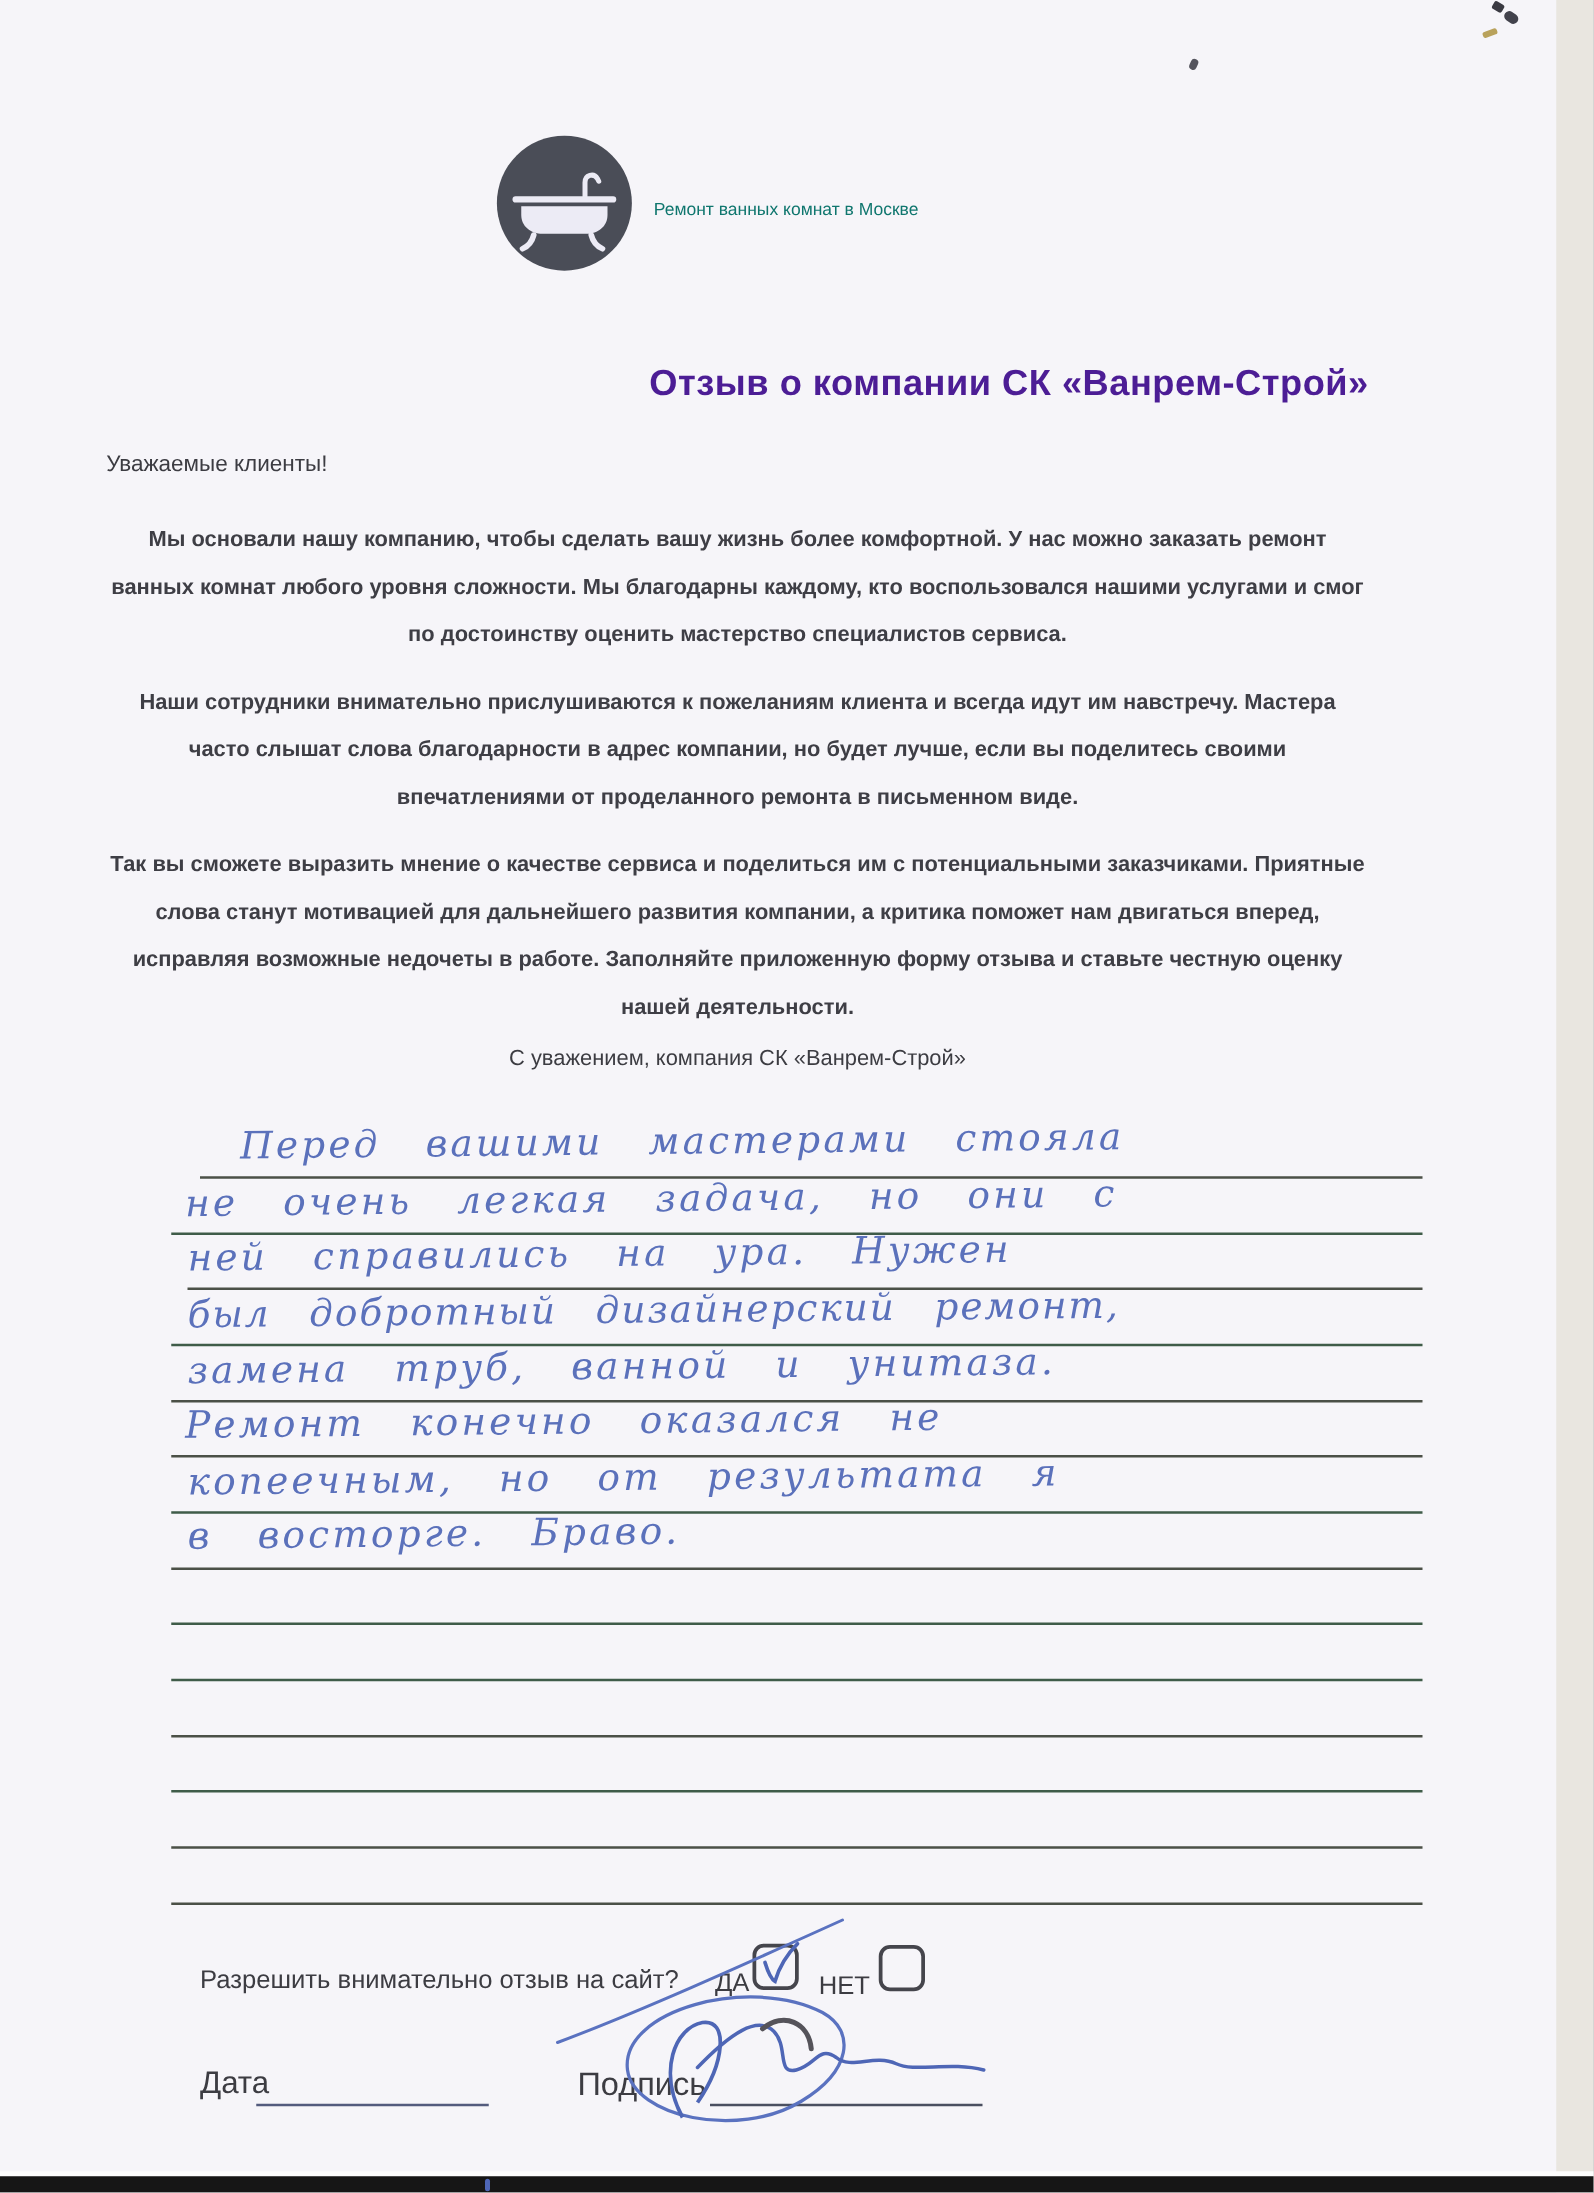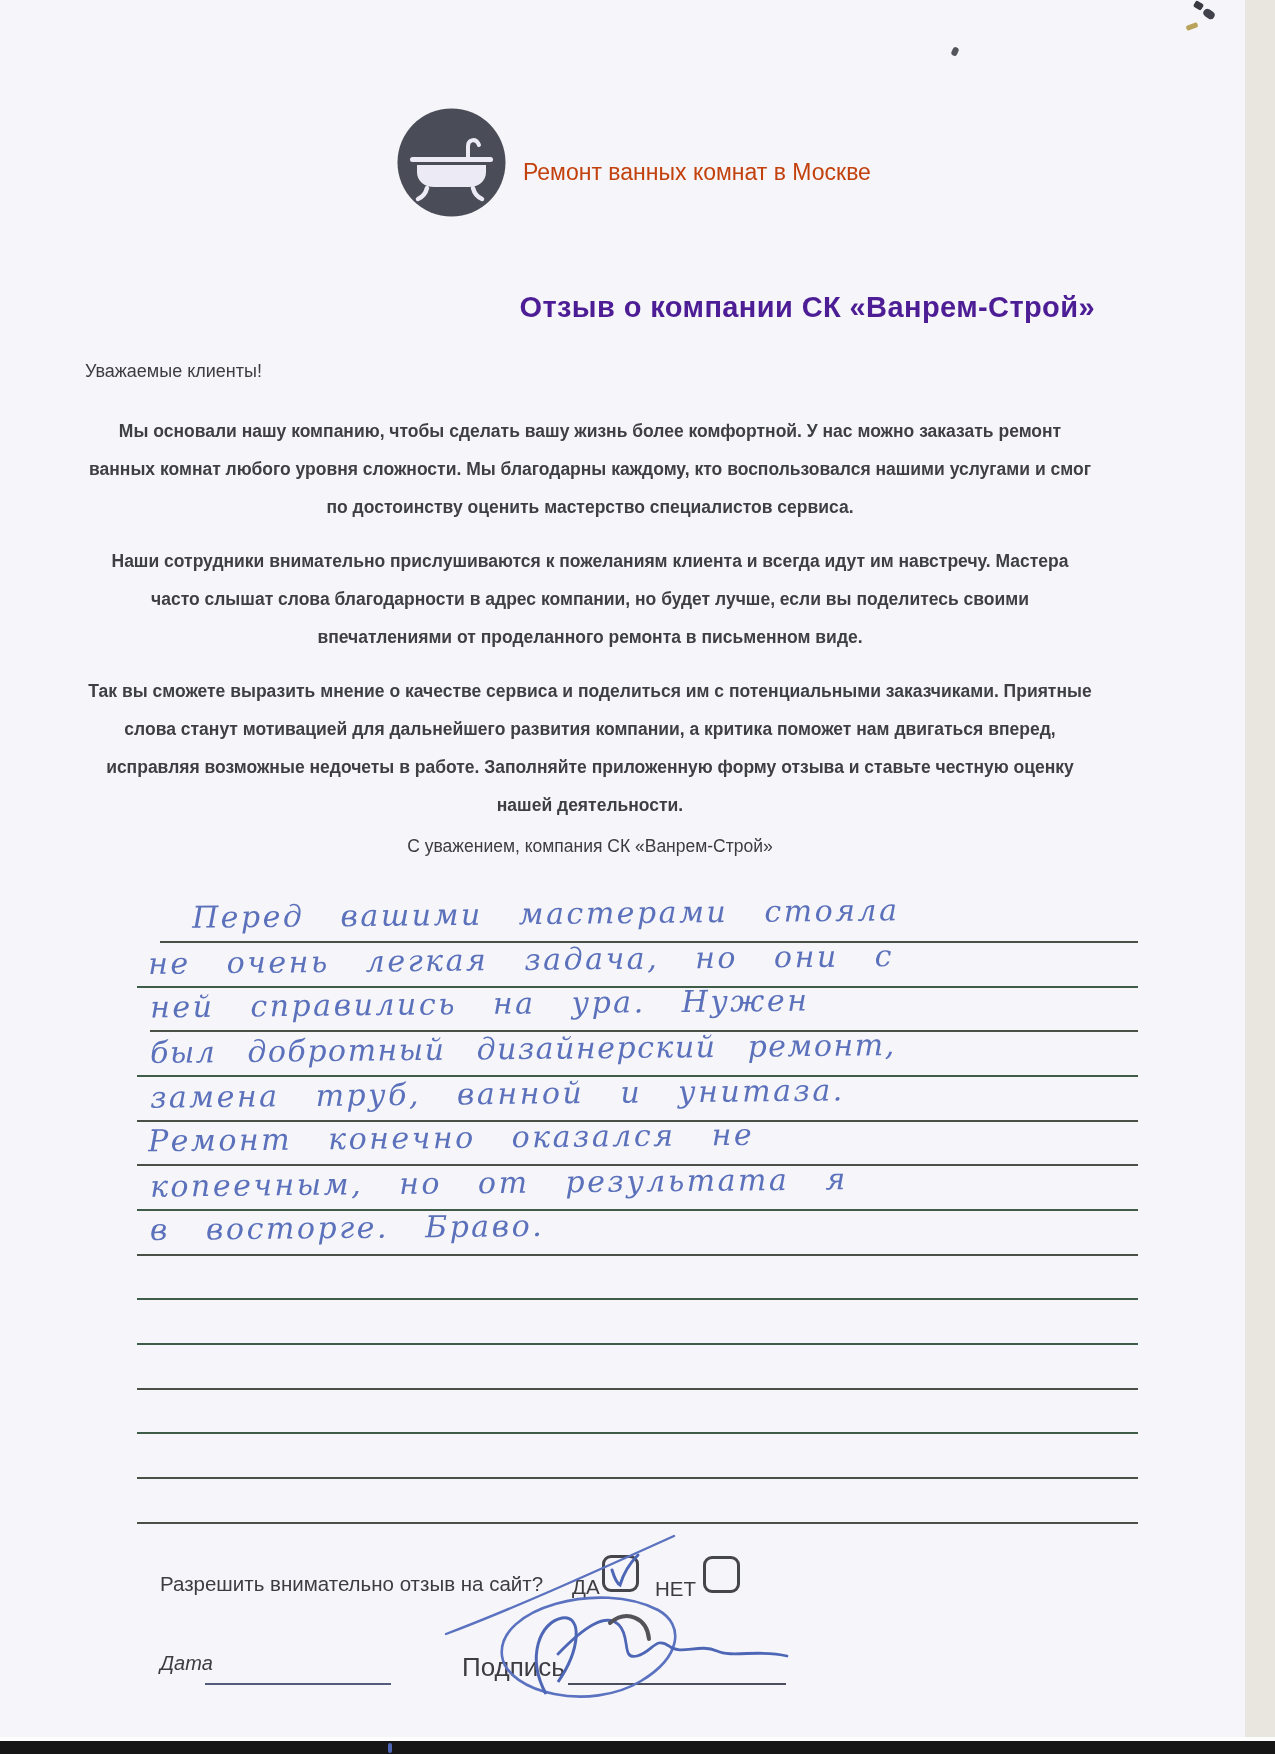--- a/index.html
+++ b/index.html
@@ -10,21 +10,21 @@
     background:#f6f5f9;
     font-family:"Liberation Sans",sans-serif;
     color:#3e3e45;
     overflow:hidden;
   }
   .abs{position:absolute;}
 
   
   .logo-circle{left:396px;top:107px;width:111px;height:111px;}
   .logo-title{left:522px;top:117px;font-size:31px;font-weight:bold;color:#3e4350;letter-spacing:.5px;}
-  .logo-subtitle{left:523px;top:159px;font-size:23px;color:#c2410c;}
+  .logo-subtitle{left:523px;top:159px;font-size:14px;color:#0f766e;}
 
   
   .doc-title{left:85px;width:1010px;top:291px;text-align:right;font-size:29px;font-weight:bold;color:#4c1d95;letter-spacing:.4px;}
   .greeting{left:85px;width:1010px;top:361px;text-align:left;font-size:18px;color:#3c3c42;}
   .para{left:85px;width:1010px;text-align:center;font-size:17.5px;line-height:38px;color:#3e3e45;font-weight:bold;}
   .para1{top:412px;}
   .para2{top:542px;}
   .para3{top:672px;}
   .closing{left:85px;width:1010px;top:836px;text-align:center;font-size:17.5px;color:#3c3c42;}
 
@@ -48,21 +48,21 @@
 
   
   .q-text{left:160px;top:1572px;font-size:20.5px;color:#3c3c42;}
   .cb-label{font-size:20.5px;color:#3c3c42;}
   .yes-label{left:572px;top:1575px;}
   .no-label{left:655px;top:1577px;}
   .checkbox{width:37px;height:37px;border:3px solid #45454c;border-radius:9px;background:transparent;box-sizing:border-box;}
   .yes-box{left:602px;top:1555px;}
   .no-box{left:703px;top:1556px;}
 
-  .date-label{left:160px;top:1652px;font-size:20px;color:#3c3c42;font-style:italic;}
+  .date-label{left:160px;top:1652px;font-size:25px;color:#3c3c42;}
   .date-line{left:205px;top:1683px;width:186px;border-top:2.5px solid #535b7d;}
   .sig-label{left:462px;top:1652px;font-size:26px;color:#3c3c42;}
   .sig-line{left:568px;top:1683px;width:218px;border-top:2.5px solid #4a4f60;}
 
   
   .edge-right{right:0;top:0;width:30px;height:1754px;background:#e9e6e0;}
   .edge-bottom{left:0;top:1741px;width:1275px;height:13px;background:#161616;}
   .edge-bottom-hl{left:0;top:1737px;width:1275px;height:4px;background:#fdfdfd;}
   .speck{border-radius:2px;}
 </style>

